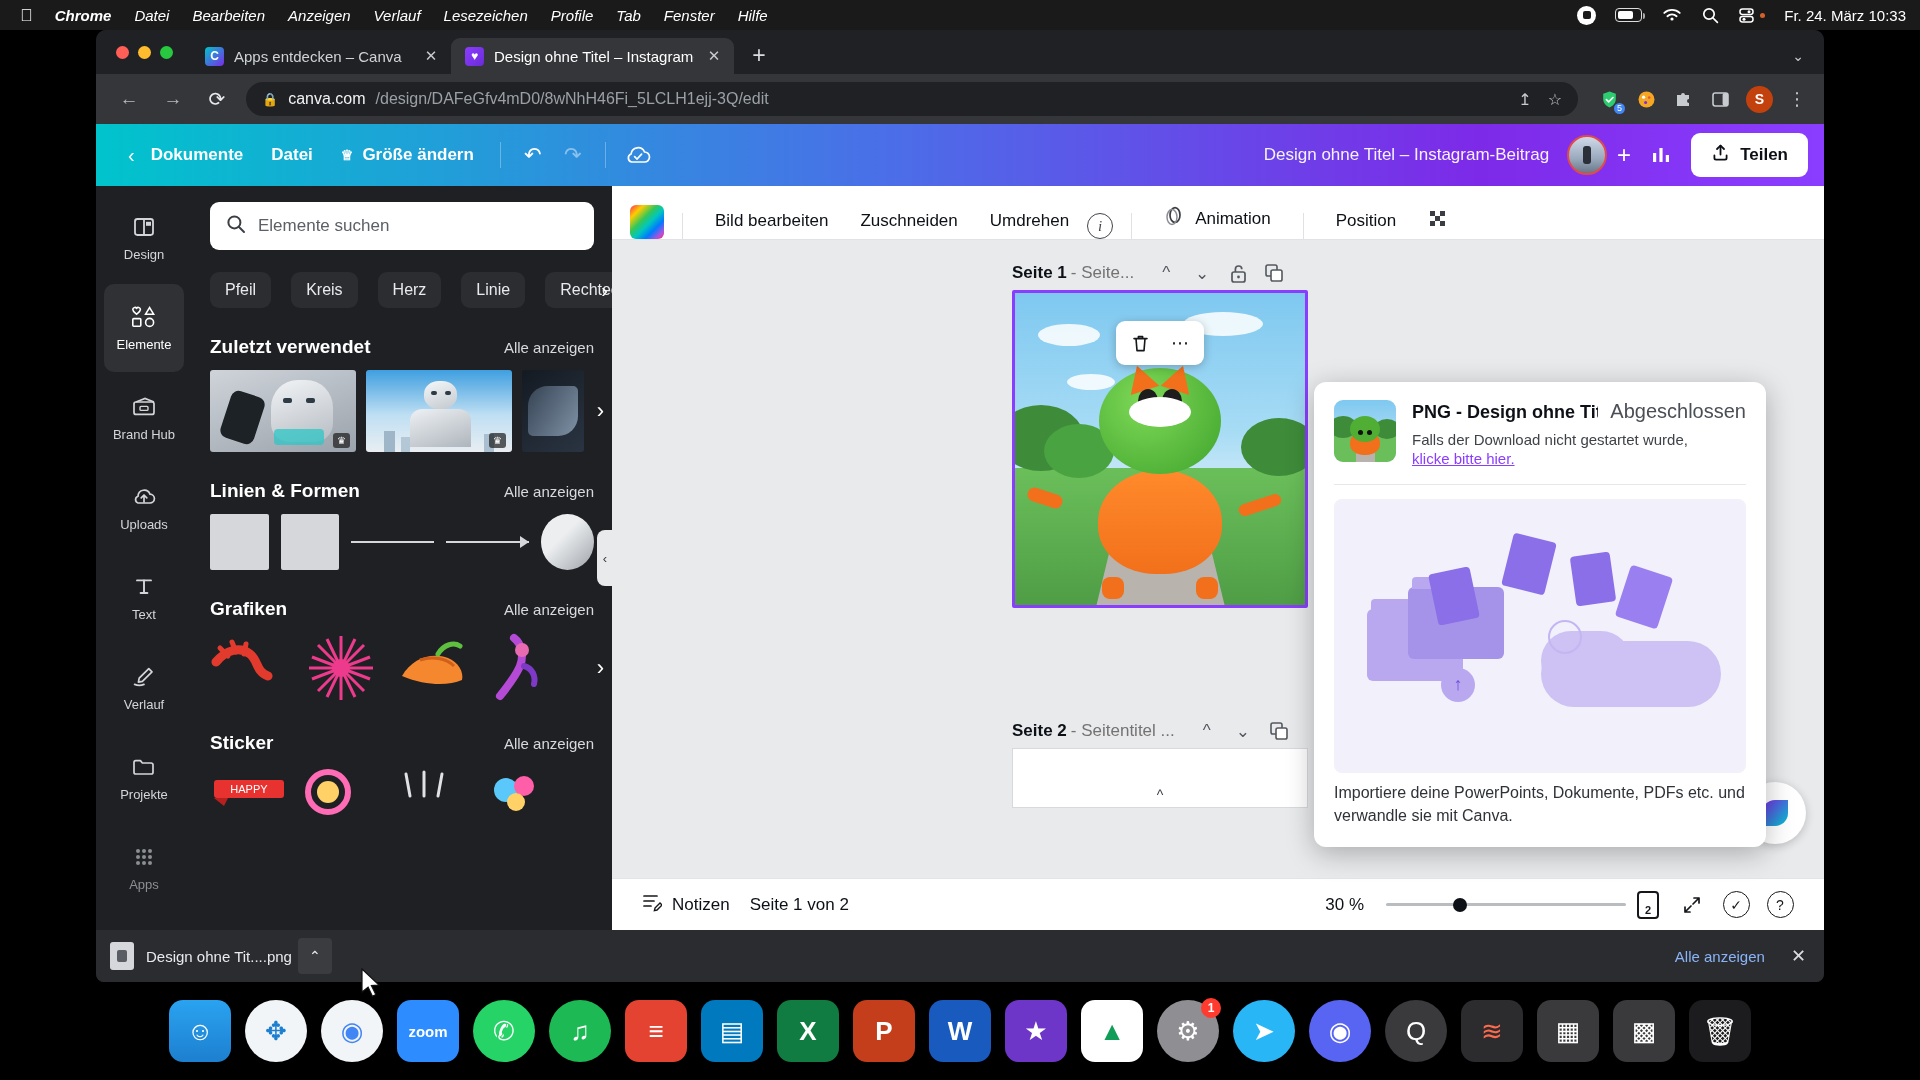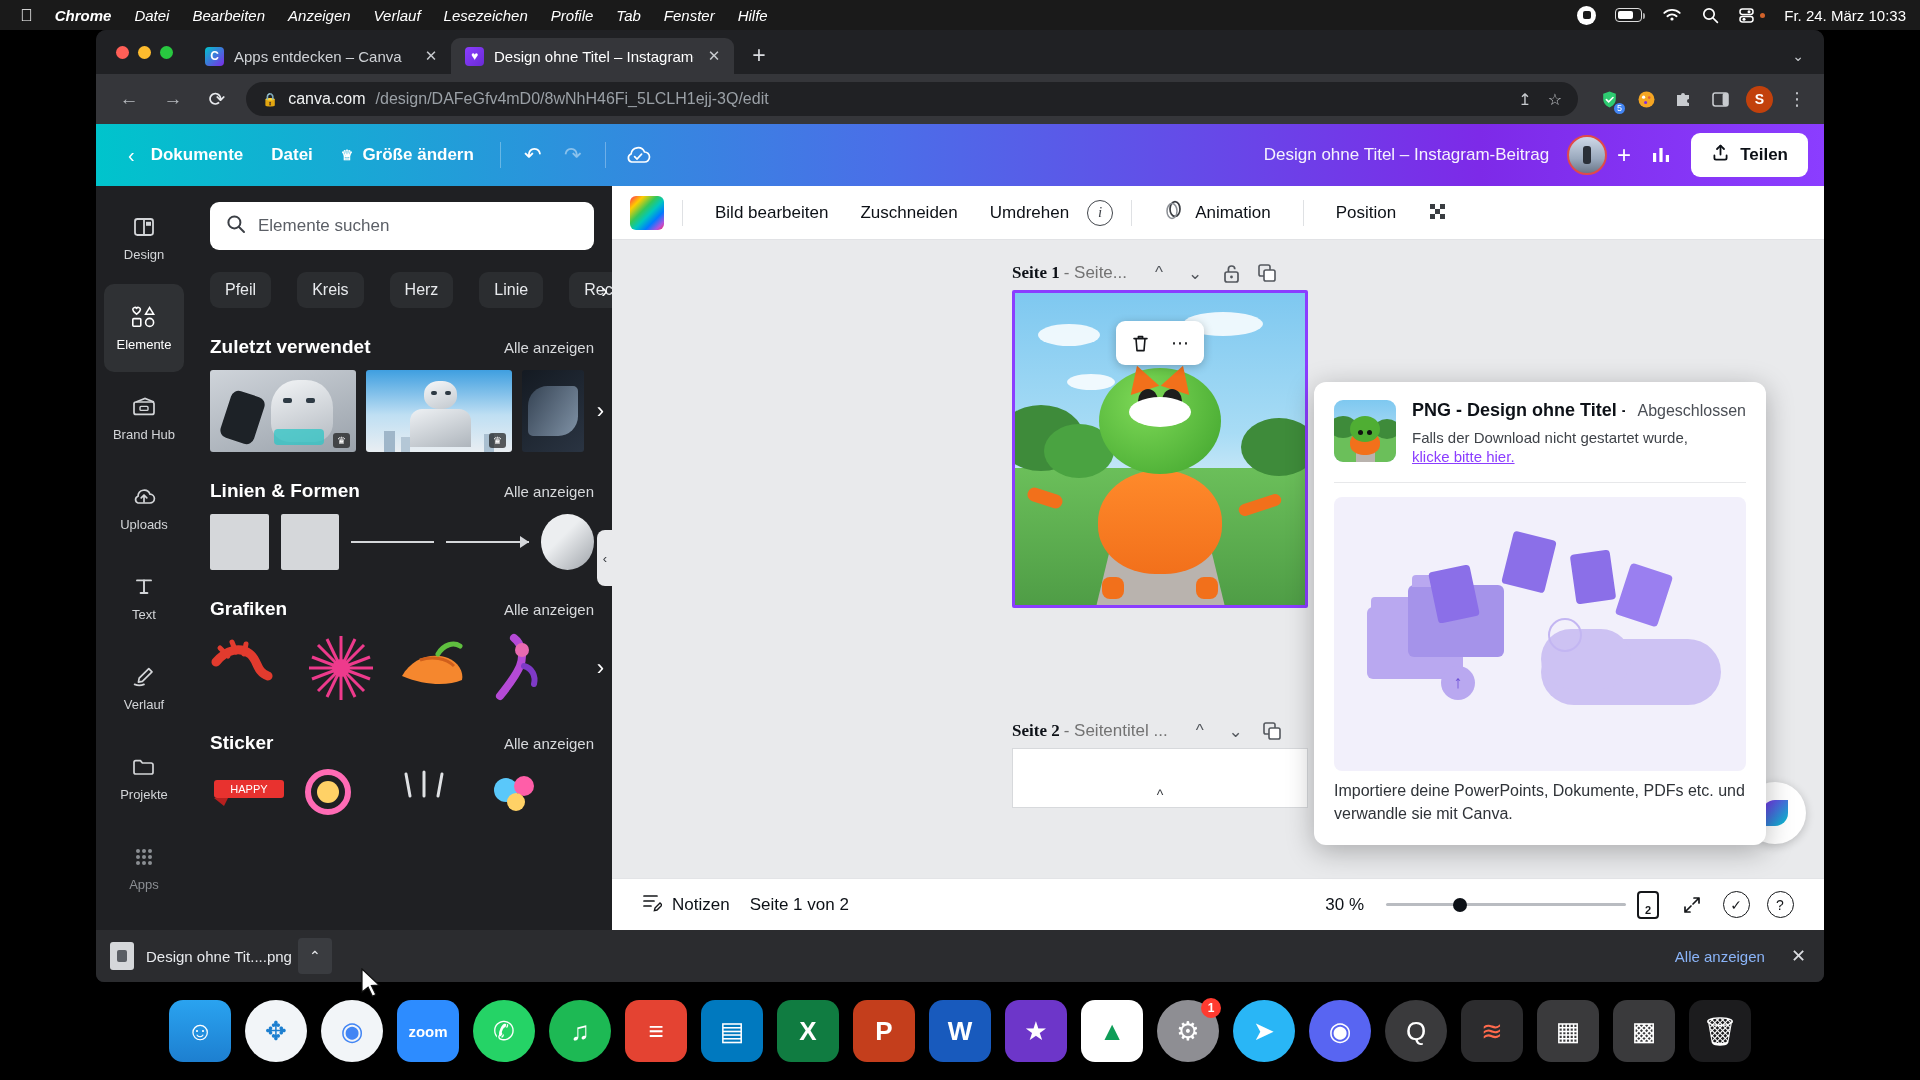--- a/index.html
+++ b/index.html
@@ -129,21 +129,21 @@
   .rail-item.dim { color: #8b8e93; }
   .rail-ic { font-size: 23px; line-height: 1; display:flex; align-items:center; justify-content:center; height: 26px; }
 
   
   .panel { width: 420px; background: #1f2023; flex: none; padding: 16px 18px 0 18px; position: relative; overflow: hidden; }
   .search-box {
     height: 48px; background: #fff; border-radius: 9px; display: flex; align-items: center;
     gap: 12px; padding: 0 16px; color: #5b5f66; font-size: 17px;
   }
   .search-box .mag { font-size: 18px; color: #3b3f45; }
-  .chips { display: flex; gap: 26px; margin-top: 22px; align-items: center; position: relative; }
+  .chips { display: flex; gap: 20px; margin-top: 22px; align-items: center; position: relative; }
   .chip { background: #2b2d30; color: #e8eaed; border-radius: 9px; padding: 9px 15px; font-size: 16px; white-space: nowrap; }
   .chip-next { position: absolute; right: -14px; color: #fff; font-size: 20px; }
   .sec-head { display: flex; align-items: baseline; justify-content: space-between; margin: 28px 0 12px 0; }
   .sec-title { color: #fff; font-size: 19px; font-weight: bold; }
   .sec-link { color: #d7d9dc; font-size: 15px; }
   .thumb-row { display: flex; gap: 10px; position: relative; }
   .thumb { width: 146px; height: 82px; border-radius: 3px; flex: none; overflow: hidden; position: relative; }
   .row-next {
     position: absolute; right: -10px; top: 50%; transform: translateY(-50%);
     color: #fff; font-size: 22px;
@@ -162,34 +162,34 @@
 
   .panel-handle {
     position: absolute; right: -1px; top: 50%; transform: translateY(-50%);
     width: 16px; height: 56px; background: #e9eaec; border-radius: 8px 0 0 8px;
     display:flex; align-items:center; justify-content:center; color:#3a3d42; font-size: 13px;
   }
 
   
   .canvas-area { flex: 1; background: #e9eaec; position: relative; overflow: hidden; }
   .img-toolbar {
-    height: 54px; background: #fff; display: flex; align-items: center;
+    height: 54px; background: #fff; display: flex; align-items: flex-end;
     gap: 4px; padding: 0 14px 0 18px; border-bottom: 1px solid #e1e2e5; position: relative; z-index: 4;
   }
   .swatch { width: 34px; height: 34px; border-radius: 6px;
     background: linear-gradient(135deg,#ff2d55,#ffcc00 20%,#34c759 40%,#00c7be 55%,#007aff 72%,#af52de 88%,#ff2d55); }
   .tb-sep { width: 1px; height: 26px; background: #dfe1e4; margin: 0 14px; }
   .tb-item { font-size: 17px; color: #0d1117; padding: 8px 14px; border-radius: 7px; white-space: nowrap; display:flex; align-items:center; gap:9px; }
   .info-c { width: 26px; height: 26px; border-radius:50%; border: 1.6px solid #41454b; display:flex; align-items:center; justify-content:center; font-size: 15px; color:#41454b; font-style: italic; font-family: "Liberation Serif", serif;}
   .anim-ic { font-size: 19px; }
 
   .pages { position: absolute; top: 54px; left: 0; right: 0; bottom: 0; overflow: hidden; }
   .page-block { position: absolute; }
   .page-head { display: flex; align-items: center; gap: 0; height: 34px; color: #0d1117; font-size: 17px; }
-  .page-head .lbl { font-weight: bold; margin-right: 4px; white-space: nowrap; font-family: Liberation Serif, serif; }
+  .page-head .lbl { font-weight: bold; margin-right: 4px; white-space: nowrap; }
   .page-head .sub { color: #737373; font-weight: normal; margin-right: 14px; white-space: nowrap; }
   .ph-ic { width: 36px; height: 32px; display:flex; align-items:center; justify-content:center; color:#54585e; font-size: 17px; }
   .page-canvas {
     width: 296px; height: 318px; border: 3px solid #8b3dff; border-radius: 2px;
     position: relative; overflow: hidden; background: #bfe3f7;
   }
   
   .sky { position:absolute; inset:0; background: linear-gradient(180deg,#7ec8f0 0%,#a8dcf5 45%,#cfeaf8 62%); }
   .cloud { position:absolute; background:#fff; border-radius: 50%; opacity:.85; }
   .grass { position:absolute; left:0; right:0; bottom:0; height: 44%; background: linear-gradient(180deg,#6bbf5a,#4f9d46); }
@@ -249,21 +249,21 @@
     padding: 18px 20px 20px 20px; z-index: 20;
   }
   .dl-head { display: flex; gap: 16px; align-items: flex-start; }
   .dl-thumb {
     width: 62px; height: 62px; border-radius: 9px; flex: none; overflow: hidden; position: relative;
     background: linear-gradient(180deg,#7ec8f0,#cfeaf8);
   }
   .dl-texts { flex: 1; min-width: 0; }
   .dl-title-row { display: flex; align-items: baseline; gap: 12px; }
   .dl-title { font-size: 18px; font-weight: bold; color: #0d1117; white-space: nowrap; overflow: hidden; }
-  .dl-status { font-size: 16px; color: #4a4e55; white-space: nowrap; }
+  .dl-status { font-size: 20px; color: #4a4e55; white-space: nowrap; }
   .dl-sub { font-size: 15px; color: #3f4349; margin-top: 6px; line-height: 1.4; }
   .dl-link { color: #8b3dff; text-decoration: underline; font-size: 15px; }
   .dl-divider { height: 1px; background: #e7e8ea; margin: 16px 0 14px 0; }
   .dl-illus { height: 274px; background: #f2f0fb; border-radius: 8px; position: relative; overflow: hidden; }
   .folder { position:absolute; width: 96px; height: 72px; background: #b9a8f0; border-radius: 6px; }
   .folder::before { content:""; position:absolute; top:-10px; left:4px; width: 46px; height: 12px; background:#b9a8f0; border-radius: 4px 4px 0 0; }
   .doc-card { position:absolute; background: #8b6fe8; border-radius: 4px; }
   .cloudy { position:absolute; background: #cdc2f3; border-radius: 999px; }
   .dl-h2 { font-size: 20px; font-weight: bold; color: #0d1117; margin-top: 18px; }
   .dl-p { font-size: 16px; color: #2f3338; margin-top: 8px; line-height: 1.45; }

